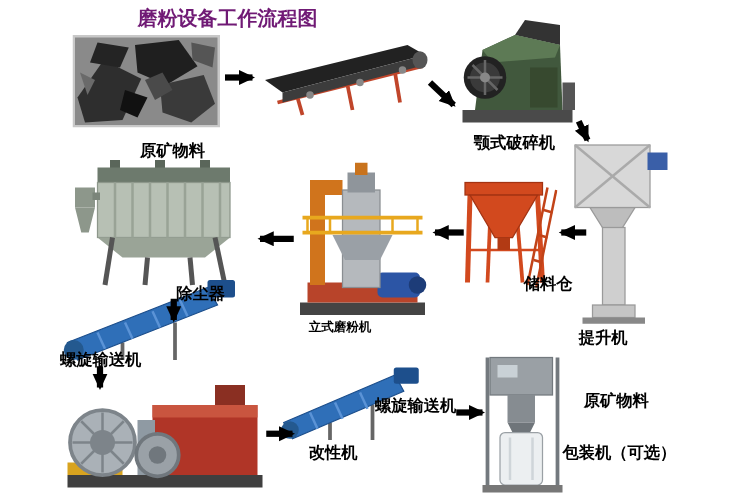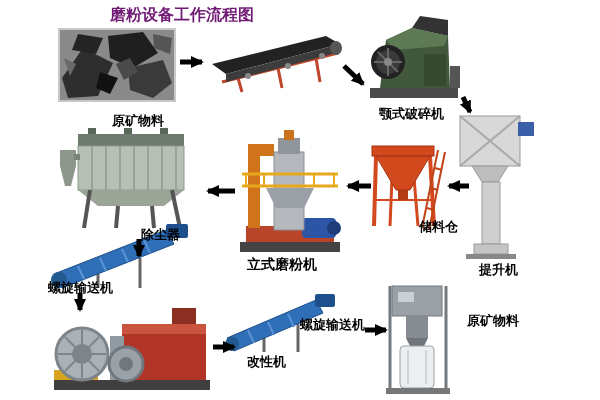--- a/index.html
+++ b/index.html
@@ -6,21 +6,21 @@
   #canvas{
     position:relative;width:600px;height:400px;background:#ffffff;
     font-family:"Liberation Sans","DejaVu Sans",sans-serif;overflow:hidden;
   }
   .node{position:absolute;}
   .node svg{display:block;width:100%;height:100%;}
   .lbl{
     position:absolute;font-weight:bold;color:#000;font-size:13px;
     white-space:nowrap;line-height:1.1;z-index:5;
   }
-  .lbl.big{font-size:14px;}
+  .lbl.big{font-size:10px;}
   #title{
     position:absolute;left:110px;top:5px;font-size:16px;font-weight:bold;
     color:#701a75;z-index:5;white-space:nowrap;
   }
   #arrows{position:absolute;left:0;top:0;z-index:4;pointer-events:none;}
 </style>
 </head>
 <body>
 
 <div id="canvas">
@@ -207,28 +207,29 @@
       <polygon points="22,54 44,54 40,62 26,62" fill="#6f757a"></polygon>
       <rect x="16" y="62" width="34" height="42" rx="4" fill="#eceff1" stroke="#9aa0a5"></rect>
       <line x1="24" y1="66" x2="24" y2="100" stroke="#cfd5d9" stroke-width="2"></line>
       <line x1="42" y1="66" x2="42" y2="100" stroke="#cfd5d9" stroke-width="2"></line>
       <rect x="2" y="104" width="64" height="6" fill="#777777"></rect>
     </svg>
   </div>
 
   <div class="lbl" style="left:112px;top:114px;">原矿物料</div>
   <div class="lbl" style="left:366px;top:107px;margin-left:13px;">颚式破碎机</div>
-  <div class="lbl" style="left:479px;top:263px;">提升机</div>
+  <div class="lbl" style="left:463px;top:263px;">提升机</div>
   <div class="lbl" style="left:387px;top:220px;margin-left:32px;">储料仓</div>
   <div class="lbl big" style="left:247px;top:257px;">立式磨粉机</div>
   <div class="lbl" style="left:141px;top:229px;font-family:Liberation Mono, monospace;">除尘器</div>
   <div class="lbl" style="left:48px;top:281px;">螺旋输送机</div>
   <div class="lbl" style="left:247px;top:355px;">改性机</div>
   <div class="lbl" style="left:300px;top:318px;">螺旋输送机</div>
   <div class="lbl" style="left:467px;top:314px;">原矿物料</div>
+  <div class="lbl" style="left:450px;top:355px;">包装机（可选）</div>
 
   <svg id="arrows" width="600" height="400">
     <defs>
       <marker id="ah" markerUnits="userSpaceOnUse" markerWidth="16" markerHeight="14" refX="11" refY="6" orient="auto">
         <path d="M0,0 L13,6 L0,12 Z" fill="#000000"></path>
       </marker>
     </defs>
     <line x1="180" y1="62" x2="202" y2="62" stroke="#000" stroke-width="5" marker-end="url(#ah)"></line>
     <line x1="344" y1="66" x2="363" y2="84" stroke="#000" stroke-width="5" marker-end="url(#ah)"></line>
     <line x1="463" y1="97" x2="470" y2="112" stroke="#000" stroke-width="5" marker-end="url(#ah)"></line>

